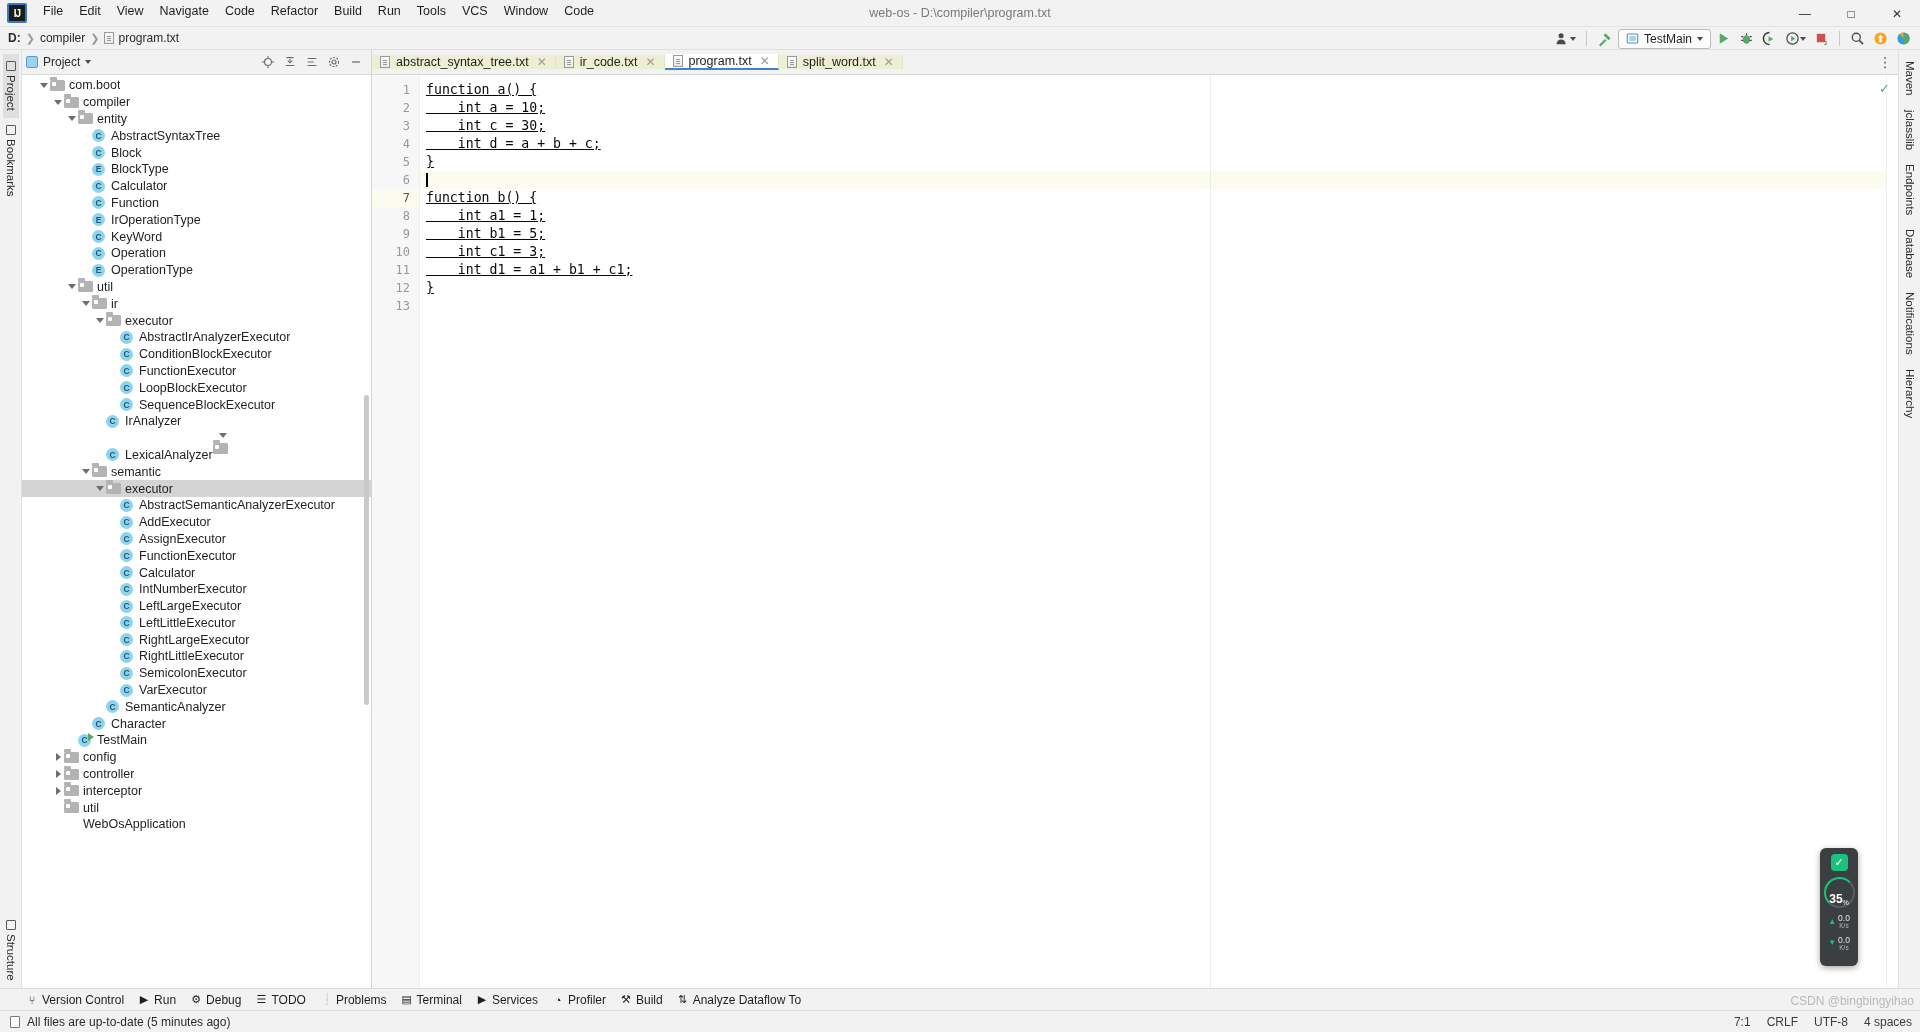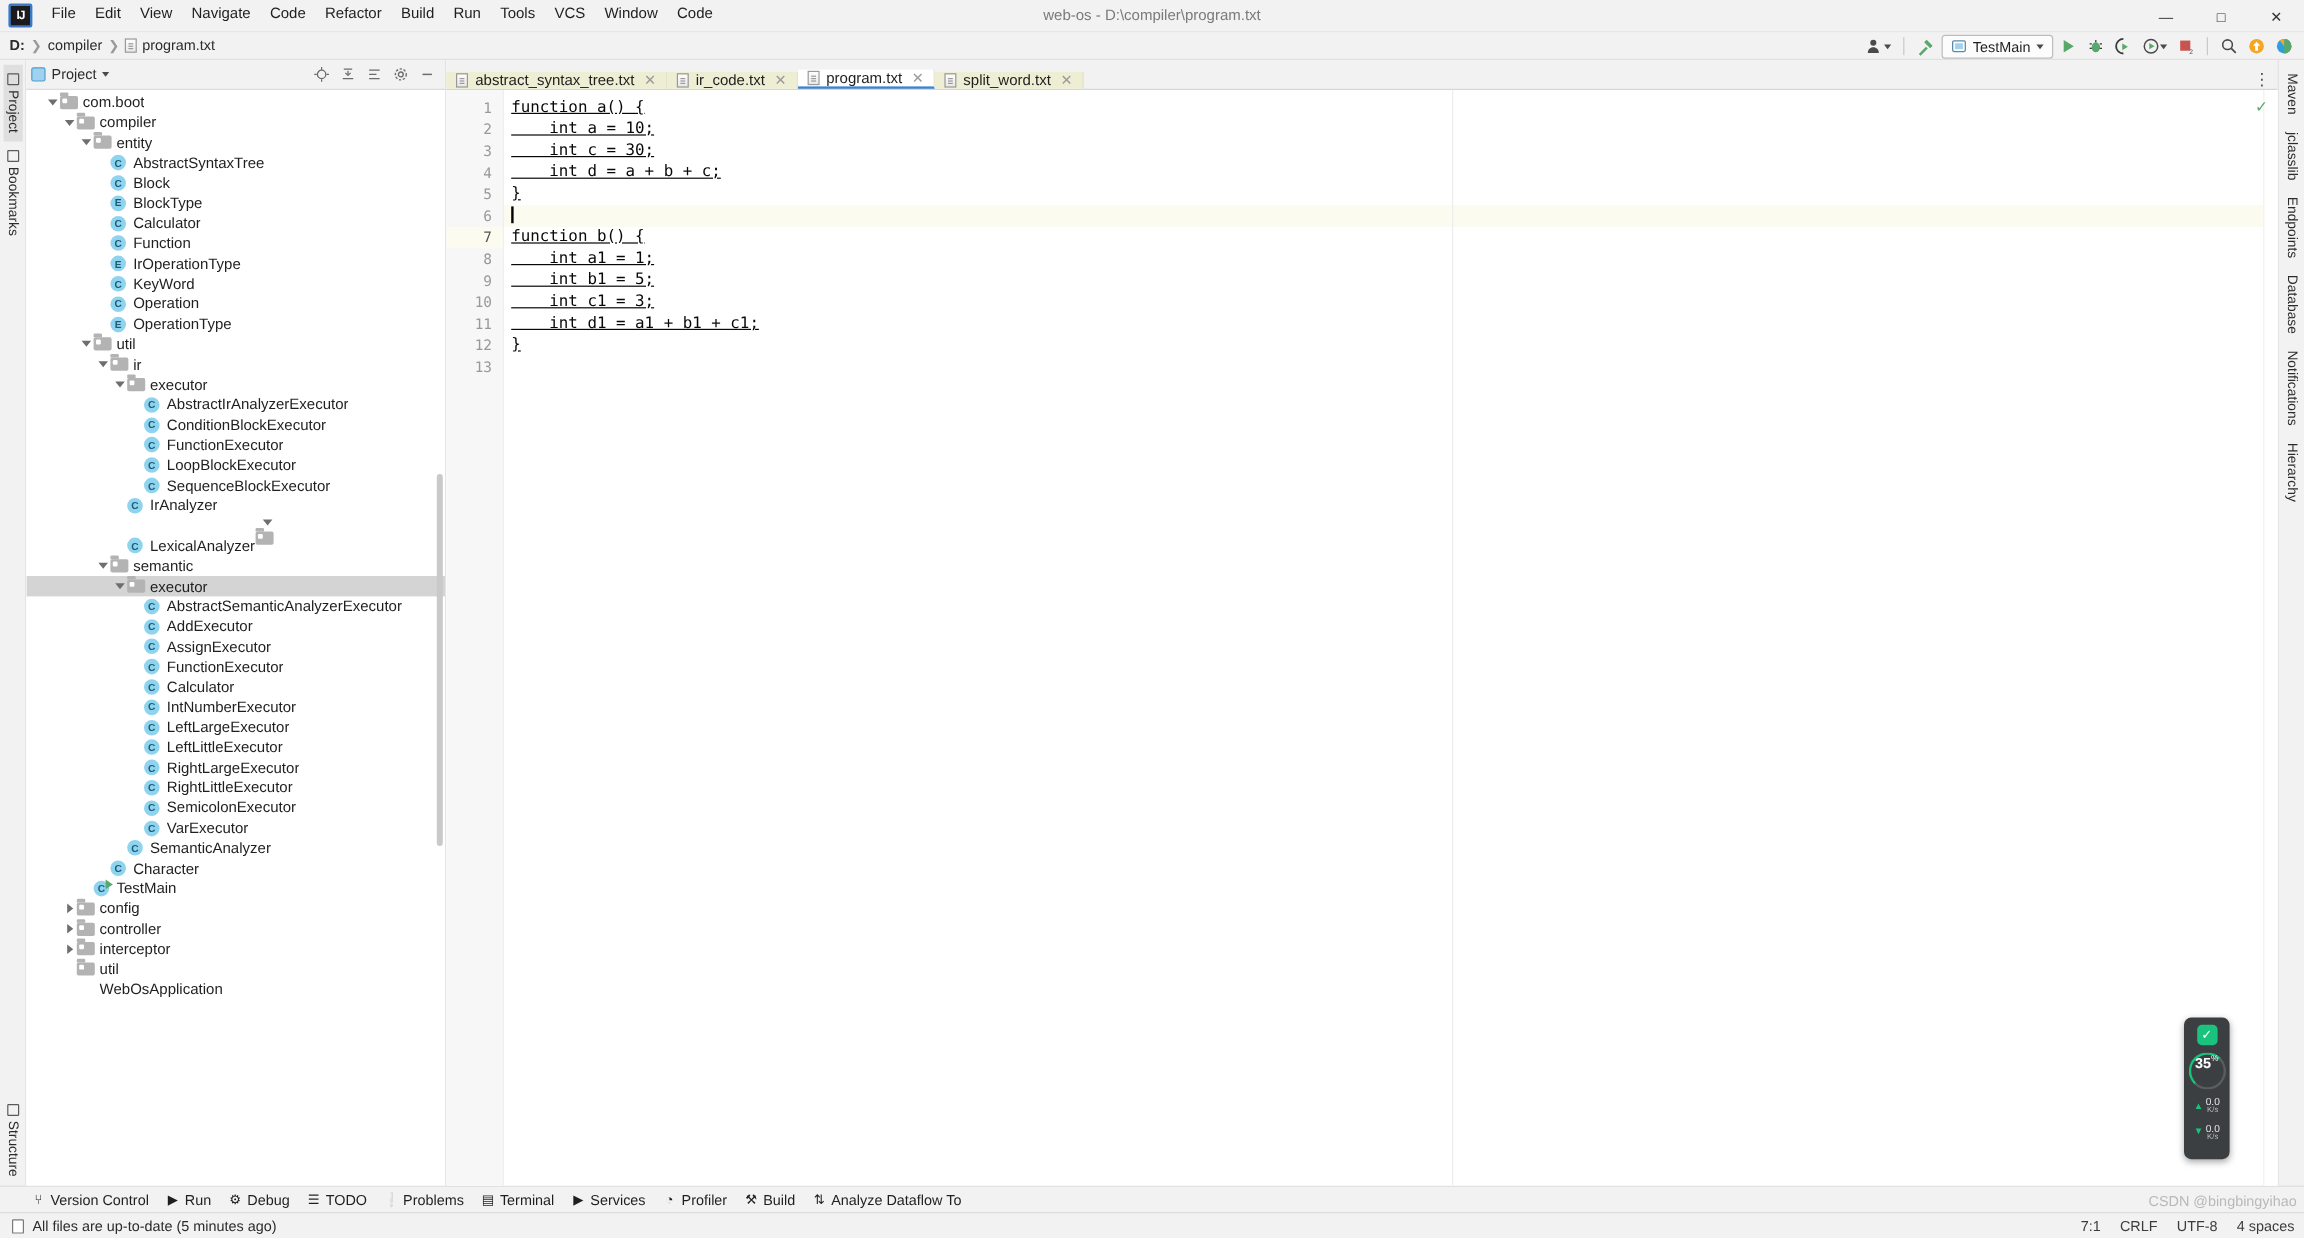--- a/index.html
+++ b/index.html
@@ -148,21 +148,21 @@
   }
   .tree-label { overflow: hidden; text-overflow: ellipsis; }
   .tree-scroll {
     position:absolute; right:2px; top:320px; width:5px; height:310px;
     background:#c9c9c9; border-radius:3px;
   }
 
   
   .editor-area { flex: 1 1 auto; display: flex; flex-direction: column; min-width: 0; background:#fff; }
   .tabbar {
-    height: 25px; flex: 0 0 25px; display: flex; align-items: flex-end;
+    height: 25px; flex: 0 0 25px; display: flex; align-items: center;
     background: #f2f2f2; border-bottom: 1px solid #d6d6d6;
   }
   .tab {
     display: flex; align-items: center; gap: 6px; padding: 0 8px;
     font-size: 12.5px; background: #eeeed4; color:#1f1f1f;
     border-right: 1px solid #e3e3c9; cursor: default; position: relative;
   }
   .tab.active { background: #ffffff; border-bottom: 2px solid #4083c9; }
   .tab .tabclose { color: #9a9a9a; font-size: 12px; margin-left: 2px; }
   .tab-fileicon {
@@ -212,21 +212,21 @@
     background: #3c3f41; border-radius: 6px; display: flex; flex-direction: column;
     align-items: center; padding-top: 6px; box-shadow: 0 2px 6px rgba(0,0,0,.35);
   }
   .net-check {
     width: 17px; height: 17px; border-radius: 4px; background: #19c37d;
     color: #fff; font-size: 11px; display: flex; align-items: center; justify-content: center;
   }
   .net-ring {
     margin-top: 6px; width: 31px; height: 31px; border-radius: 50%;
     border: 2.5px solid #19c37d; border-right-color: #5a5d5f; border-bottom-color:#5a5d5f;
-    display: flex; align-items: flex-start; justify-content: center;
+    display: flex; align-items: flex-end; justify-content: center;
     color: #fff; font-size: 12px; font-weight: bold;
   }
   .net-ring sup { font-size: 7px; font-weight: normal; }
   .net-line {
     margin-top: 6px; color: #e6e6e6; font-size: 8.5px; text-align: center; line-height: 1.05;
     display: flex; align-items: center; gap: 2px;
   }
   .net-arrow-up { color:#19c37d; font-size: 8px; }
   .net-arrow-dn { color:#19c37d; font-size: 8px; }
   .net-unit { font-size: 6.5px; color:#b9b9b9; display:block; }

